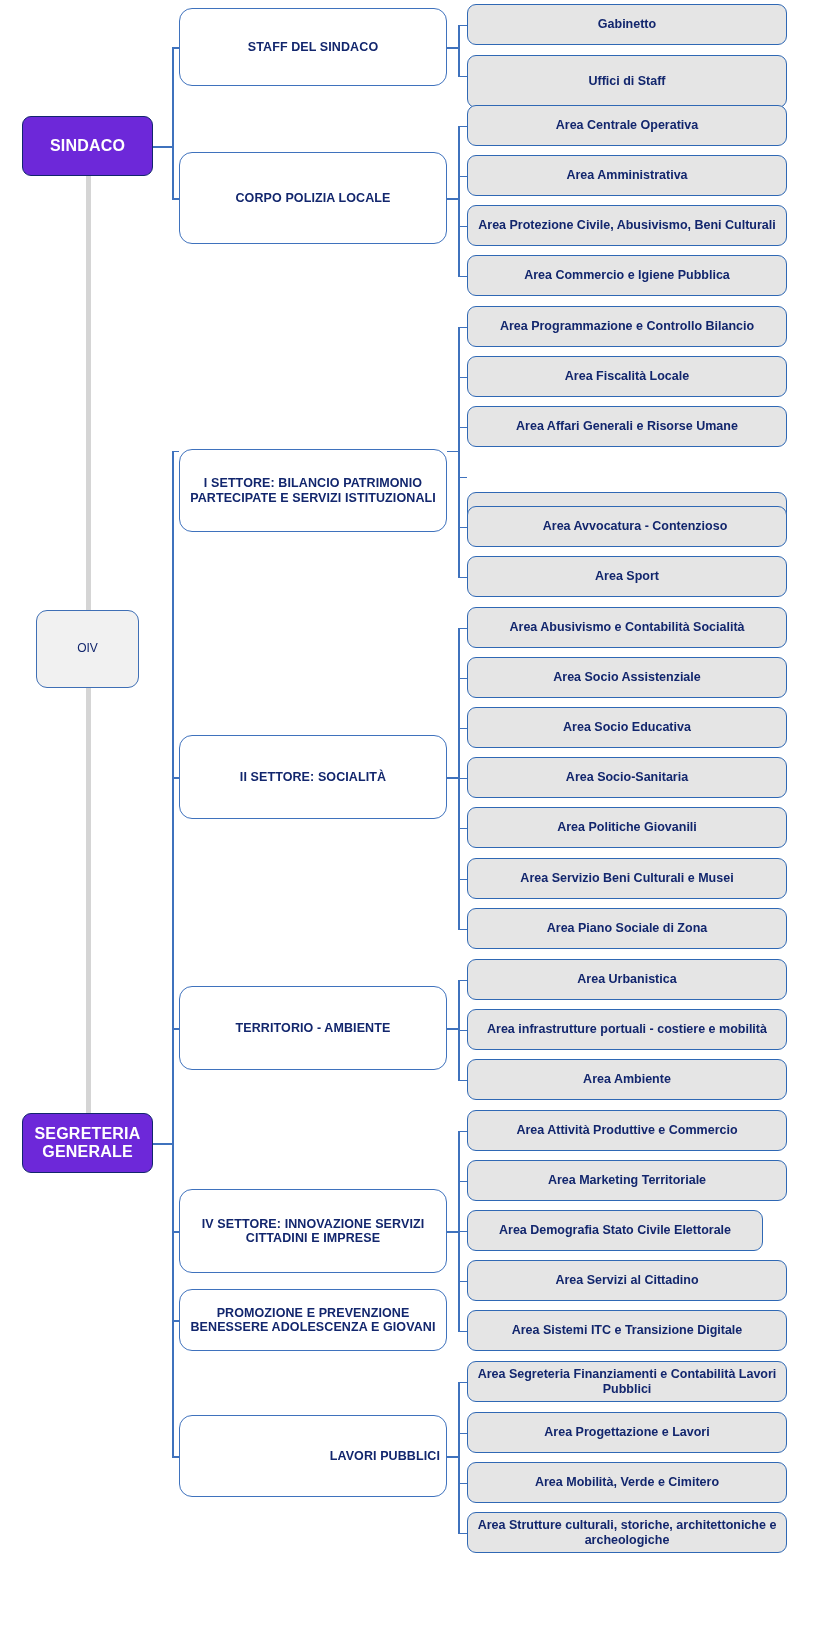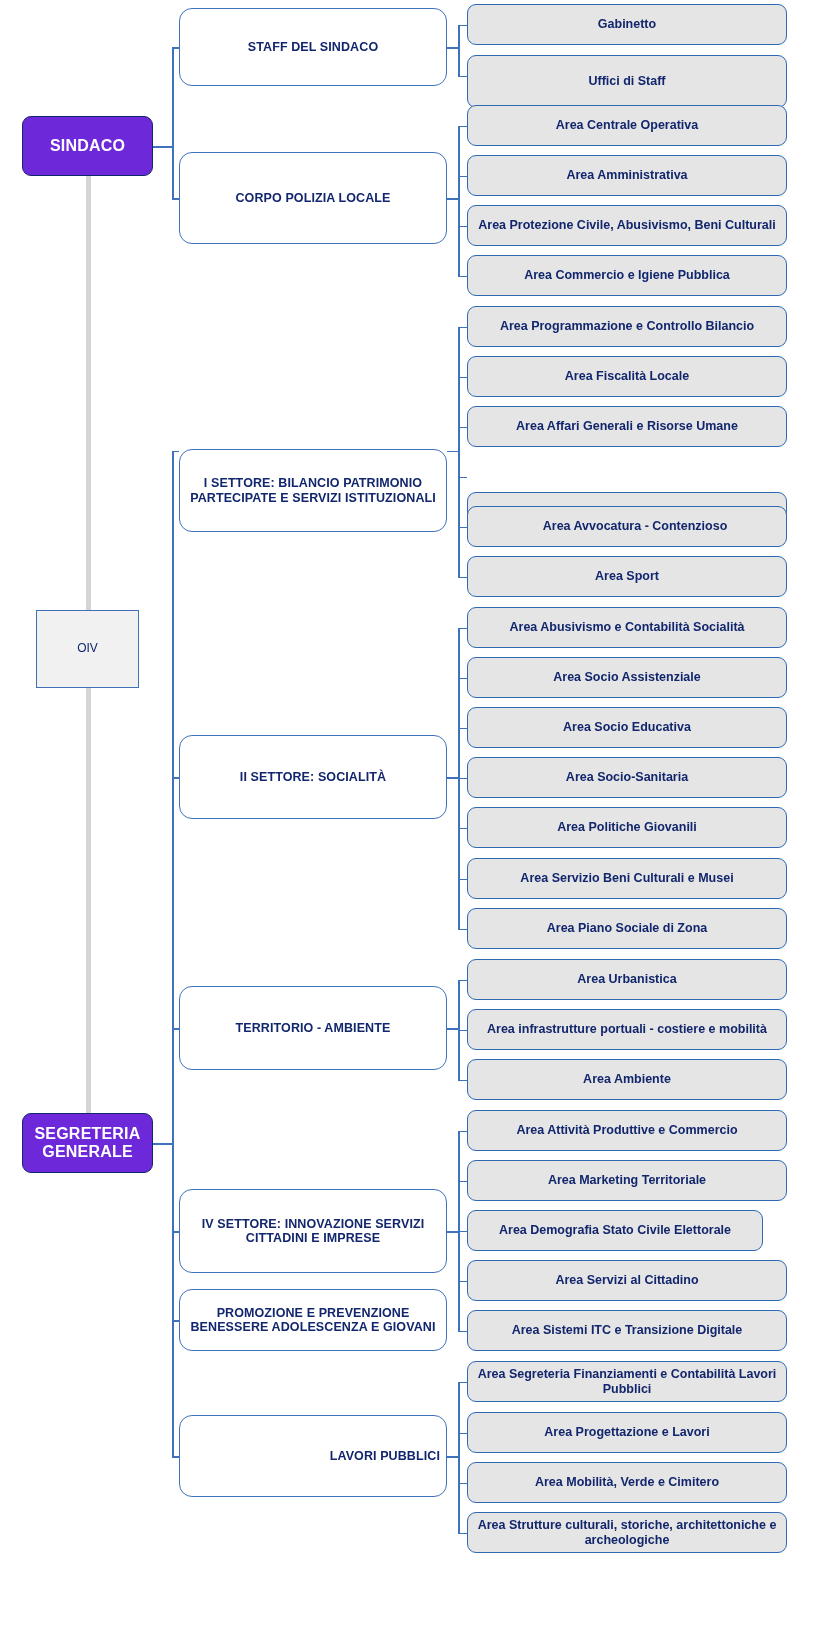--- a/index.html
+++ b/index.html
@@ -31,21 +31,21 @@
     border-radius:9px;
     color:#ffffff;
     font-weight:bold;
     font-size:16px;
     letter-spacing:.2px;
   }
   
   .staffbox{
     background:#f1f1f1;
     border:1.6px solid #3f6fb5;
-    border-radius:0;
+    border-radius:11px;
     color:#12266d;
     font-weight:normal;
     font-size:12px;
   }
   
   .sector{
     background:#ffffff;
     border:1.6px solid #3f72bd;
     border-radius:13px;
     color:#12266d;

